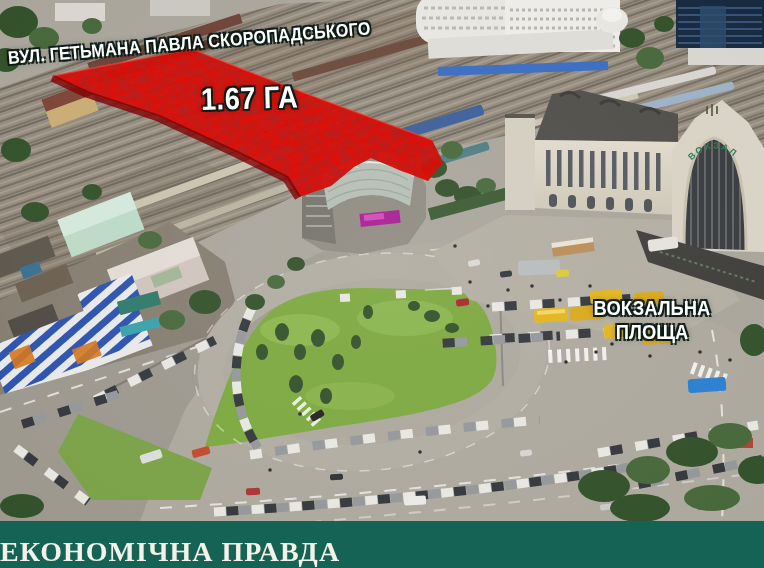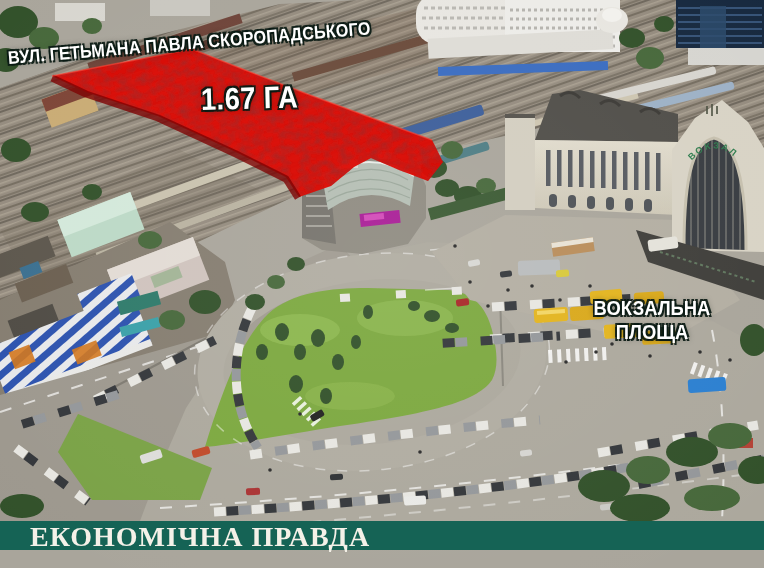--- a/index.html
+++ b/index.html
@@ -14,22 +14,22 @@
                  0 0 7px rgba(8,20,14,.65);
     white-space:nowrap;z-index:6;}
   .street-label{left:8px;top:49px;font-size:18px;letter-spacing:.2px;
     transform:rotate(-4.7deg) scaleX(.9);transform-origin:0 50%;}
   .area-label{left:201px;top:84px;font-size:31px;letter-spacing:.5px;
     transform:rotate(-1.5deg) scaleX(.88);transform-origin:0 50%;}
   .square-label{left:588px;top:297px;width:128px;font-size:20px;text-align:center;
     white-space:normal;transform:scaleX(.92);line-height:1.18;}
 
   
-  .banner{position:absolute;left:0;right:0;top:521px;height:29px;z-index:8;
-    display:flex;align-items:flex-start;padding-left:30px;box-sizing:border-box;}
+  .banner{position:absolute;left:0;right:0;top:521px;height:47px;z-index:8;
+    display:flex;align-items:flex-end;box-sizing:border-box;}
   .banner span{font-family:"Liberation Serif",serif;font-weight:700;
     font-size:28px;letter-spacing:1px;}
 
   
   .carrow{fill:none;stroke-width:9;stroke-dasharray:12 26;stroke-linecap:butt;}
   .cl{stroke:#e7e6e1;} .cm{stroke:#94979a;stroke-dashoffset:12.7;}
   .cd{stroke:#34373b;stroke-dashoffset:25.3;}
   .sparse{stroke-dasharray:10 46;stroke-width:8;}
   .zebra rect{fill:#ffffff;opacity:.82;}
   .tree{fill:#32512a;} .tree2{fill:#47683b;}

